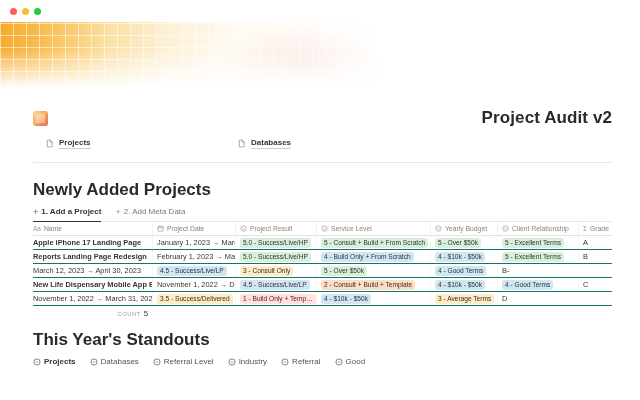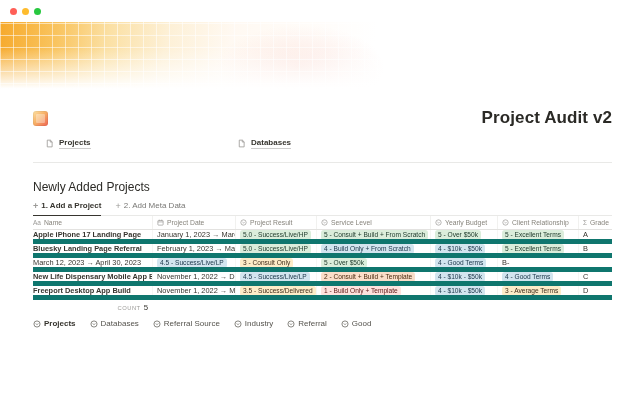--- a/index.html
+++ b/index.html
@@ -37,31 +37,31 @@
   .nav-left { display:flex; align-items:center; gap:4px; font-size:8px; font-weight:700; color:#37352F; cursor:pointer;}
   .nav-right { display:flex; align-items:center; gap:3px; font-size:8px; color:#9B9A97; cursor:pointer;}
   .icn { display:inline-flex; color:#9B9A97; }
   .icn svg{ display:block; }
   
   .quick-links { display:flex; border-bottom:1px solid #E9E9E7; padding:10px 0 13px 0; }
   .qcol { width:192px; padding-left:12px; display:flex; align-items:center; gap:5px; }
   .qlabel { font-size:8px; font-weight:600; color:#37352F;
     border-bottom:1px solid rgba(55,53,47,0.25); padding-bottom:1px; cursor:pointer; }
   
-  .section-h { font-size:12px; font-weight:400; color:#2B2A26; margin-top:17px; }
+  .section-h { font-size:17px; font-weight:700; color:#2B2A26; margin-top:17px; }
   
   .tabs { display:flex; gap:14px; margin-top:7px; border-bottom:1px solid #E9E9E7; }
   .tab { display:flex; align-items:center; gap:3px; font-size:8px; padding-bottom:5px; cursor:pointer; }
   .tab .plus { font-size:9px; color:#9B9A97; line-height:8px; }
   .tab.active { color:#37352F; font-weight:700; border-bottom:1.5px solid #37352F; margin-bottom:-1px; }
   .tab.inactive { color:#787774; font-weight:500; }
   
   .tbl { width:579px; }
   .trow { display:grid; grid-template-columns:119px 83px 81px 114px 67px 81px 34px;
-    border-bottom:5px solid #0f766e; align-items:center; height:14px; }
+    border-bottom:1px solid #0f766e; align-items:center; height:14px; }
   .trow.head { height:14px; border-bottom:1px solid #E3E2E0; }
   .hcell { display:flex; align-items:center; gap:3px; font-size:6.8px; color:#87847C;
     padding-left:4px; overflow:hidden; white-space:nowrap; border-left:1px solid #F1F1EF; height:100%; cursor:pointer;}
   .hcell:first-child { padding-left:0; border-left:none; }
   .hcell .hicn { color:#9B9A97; font-size:6.5px; display:inline-flex; }
   .cell { font-size:7.4px; padding-left:4px; overflow:hidden; white-space:nowrap;
     border-left:1px solid #F6F6F4; height:100%; display:flex; align-items:center; cursor:pointer;}
   .cell:first-child { padding-left:0; border-left:none; }
   .cell.name { font-weight:600; color:#37352F; }
   .cell.date { color:#37352F; }
@@ -207,21 +207,21 @@
       <div class="cell">
         <span class="pill" data-color="green">5 - Over $50k</span>
       </div>
       <div class="cell">
         <span class="pill" data-color="green">5 - Excellent Terms</span>
       </div>
       <div class="cell grade">A</div>
     </div>
 
     <div class="trow">
-      <div class="cell name">Bluesky Landing Page Referral</div>
+      <div class="cell name">Reports Landing Page Redesign</div>
       <div class="cell date">February 1, 2023 → March 31, 2023</div>
       <div class="cell">
         <span class="pill" data-color="green">5.0 - Success/Live/HP</span>
       </div>
       <div class="cell">
         <span class="pill" data-color="blue">4 - Build Only + From Scratch</span>
       </div>
       <div class="cell">
         <span class="pill" data-color="blue">4 - $10k - $50k</span>
       </div>
@@ -260,21 +260,20 @@
       <div class="cell">
         <span class="pill" data-color="blue">4 - $10k - $50k</span>
       </div>
       <div class="cell">
         <span class="pill" data-color="blue">4 - Good Terms</span>
       </div>
       <div class="cell grade">C</div>
     </div>
 
     <div class="trow">
-      <div class="cell name">Freeport Desktop App Build</div>
       <div class="cell date">November 1, 2022 → March 31, 2023</div>
       <div class="cell">
         <span class="pill" data-color="yellow">3.5 - Success/Delivered</span>
       </div>
       <div class="cell">
         <span class="pill" data-color="red">1 - Build Only + Template</span>
       </div>
       <div class="cell">
         <span class="pill" data-color="blue">4 - $10k - $50k</span>
       </div>
@@ -283,20 +282,21 @@
       </div>
       <div class="cell grade">D</div>
     </div>
 
     <div class="count-row">
       <span class="count-label">COUNT</span>
       <span class="count-value">5</span>
     </div>
   </div>
 
+  <div class="section-h" style="margin-top:12px;">This Year's Standouts</div>
 
   <div class="views">
     <div class="view active">
       <span class="icn">
         <svg width="8" height="8" viewBox="0 0 12 12" fill="none" stroke="currentColor" stroke-width="1.2">
           <circle cx="6" cy="6" r="4.6"></circle>
             <path d="M4.2 5.2L6 7l1.8-1.8"></path>
           </svg>
       </span>
       <span>Projects</span>
@@ -310,21 +310,21 @@
       </span>
       <span>Databases</span>
     </div>
     <div class="view">
       <span class="icn">
         <svg width="8" height="8" viewBox="0 0 12 12" fill="none" stroke="currentColor" stroke-width="1.2">
           <circle cx="6" cy="6" r="4.6"></circle>
             <path d="M4.2 5.2L6 7l1.8-1.8"></path>
           </svg>
       </span>
-      <span>Referral Source</span>
+      <span>Referral Level</span>
     </div>
     <div class="view">
       <span class="icn">
         <svg width="8" height="8" viewBox="0 0 12 12" fill="none" stroke="currentColor" stroke-width="1.2">
           <circle cx="6" cy="6" r="4.6"></circle>
             <path d="M4.2 5.2L6 7l1.8-1.8"></path>
           </svg>
       </span>
       <span>Industry</span>
     </div>

